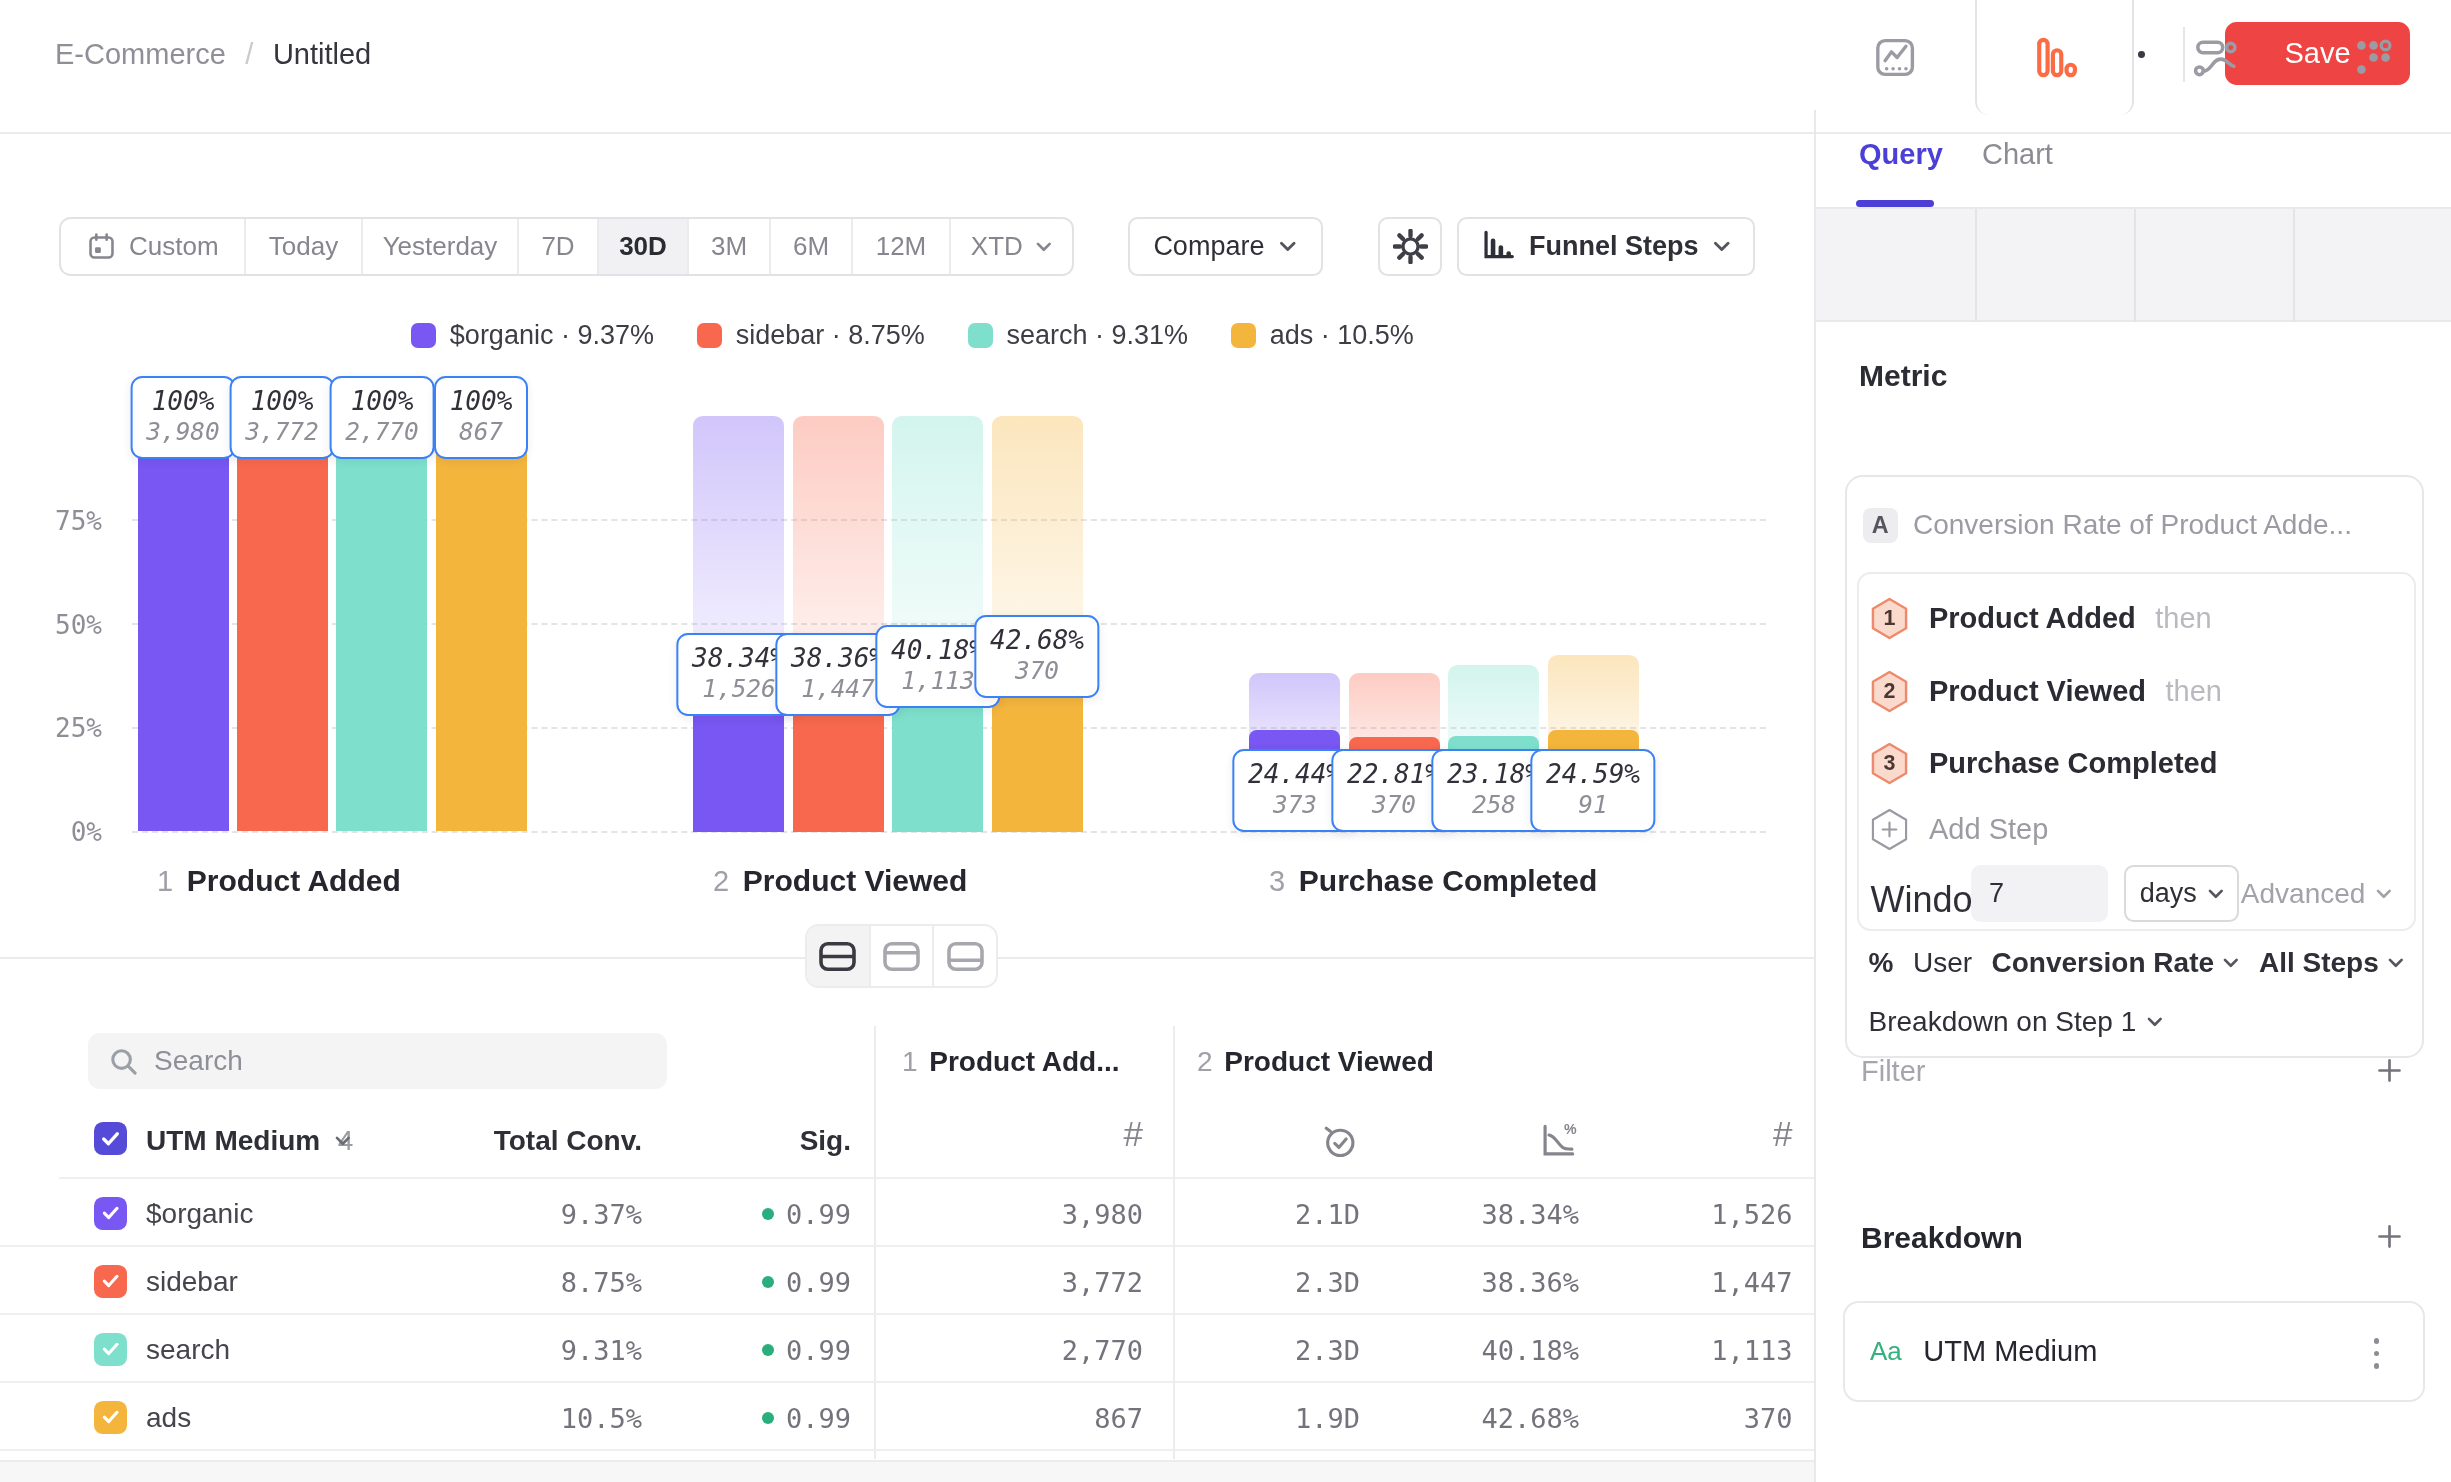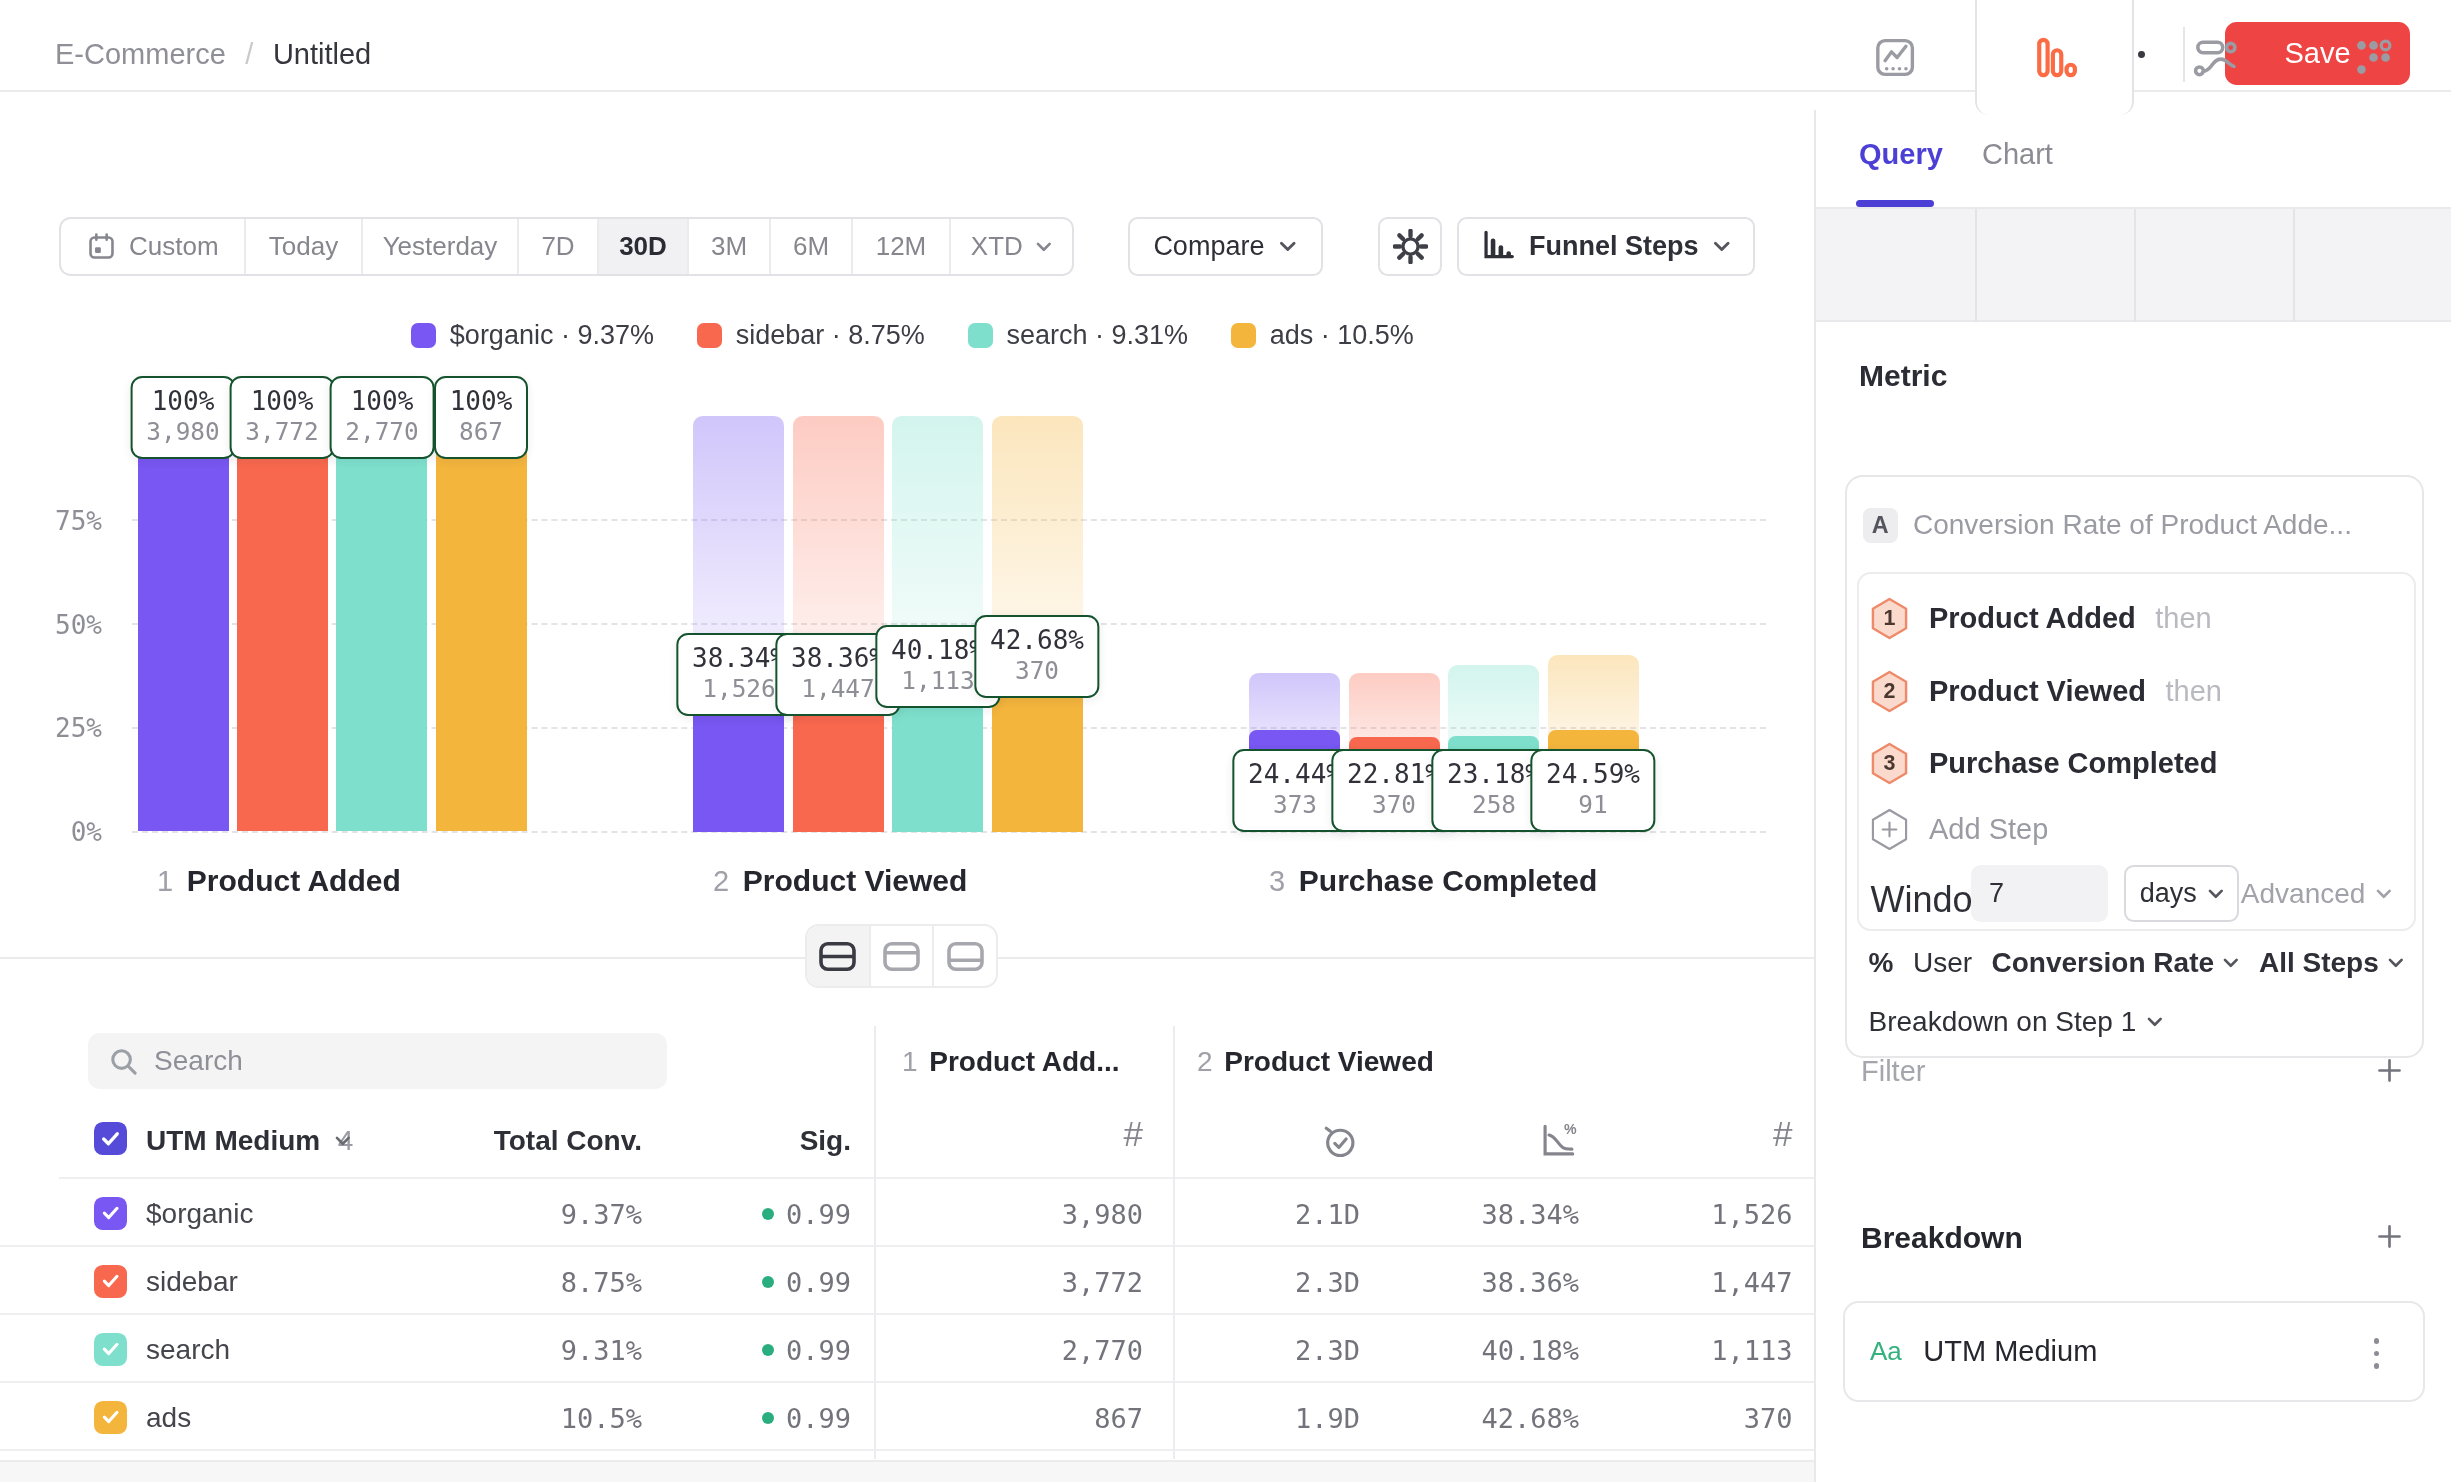--- a/index.html
+++ b/index.html
@@ -2,21 +2,21 @@
 <html><head>
 <meta charset="utf-8">
 <style>
   * { margin:0; padding:0; box-sizing:border-box; }
   html,body { width:2452px; height:1482px; background:#ffffff; font-family:"Liberation Sans", sans-serif; }
   .page { position:absolute; top:0; left:0; width:2452px; height:1482px; overflow:hidden; background:#fff; }
   .mono { font-family:"DejaVu Sans Mono", monospace; }
   svg { display:block; }
 
   
-  .topbar { position:absolute; top:0; left:0; width:2452px; height:92px; background:#fff; border-bottom:2px solid #ebebed; }
+  .topbar { position:absolute; top:0; left:0; width:2452px; height:134px; background:#fff; border-bottom:2px solid #ebebed; }
   .breadcrumb { position:absolute; left:55px; top:0; height:108px; display:flex; align-items:center; gap:19.5px; font-size:29px; }
   .bc-project { color:#8f8f97; cursor:pointer; }
   .bc-sep { color:#c9c9ce; }
   .bc-title { color:#35353d; font-weight:500; }
   .icon-btn { width:62px; height:62px; display:flex; align-items:center; justify-content:center; border-radius:9.8px; cursor:pointer; }
   .link-btn { position:absolute; right:410px; top:23.4px; }
   .more-btn { position:absolute; right:295px; top:23.4px; }
   .dots-h { display:flex; gap:8.8px; }
   .dots-h i { width:6.8px; height:6.8px; border-radius:50%; background:#3a3a42; }
   .top-vdiv { position:absolute; right:267px; top:27px; width:2px; height:55px; background:#e6e6e9; }
@@ -34,21 +34,21 @@
   .chev { flex:none; }
 
   
   .gridline { position:absolute; left:132px; width:1634px; border-top:2px dashed #e4e4e8; }
   .ytick { position:absolute; left:43px; width:59px; text-align:right; font-family:"DejaVu Sans Mono",monospace; font-size:26px; color:#8e8e96; }
   #legend { position:absolute; left:59px; top:320px; width:1707px; display:flex; justify-content:center; align-items:center; gap:43px; }
   .legend-item { display:flex; align-items:center; gap:13.7px; font-size:27px; font-weight:500; color:#3d3d46; cursor:pointer; }
   .legend-swatch { width:25px; height:25px; border-radius:6.8px; }
   .bar-ghost { position:absolute; border-radius:9.8px 9.8px 0 0; }
   .funnel-bar { position:absolute; border-radius:7.8px 7.8px 0 0; cursor:pointer; }
-  .bar-label { position:absolute; transform:translateX(-50%); background:#fff; border:2px solid #14532d; border-radius:11.7px; box-shadow:0 2.9px 9.8px rgba(25,25,50,0.07); padding:6.8px 13.7px 8.8px; text-align:center; z-index:5; }
+  .bar-label { position:absolute; transform:translateX(-50%); background:#fff; border:2px solid #3b82f6; border-radius:11.7px; box-shadow:0 2.9px 9.8px rgba(25,25,50,0.07); padding:6.8px 13.7px 8.8px; text-align:center; z-index:5;font-style:italic; }
   .bar-label .pct { font-family:"DejaVu Sans Mono",monospace; font-size:26px; color:#31313a; line-height:1.25; white-space:nowrap; }
   .bar-label .cnt { font-family:"DejaVu Sans Mono",monospace; font-size:24.4px; color:#8e8e96; line-height:1.25; white-space:nowrap; }
   .step-label { position:absolute; top:864px; display:flex; align-items:baseline; gap:13.7px; }
   .step-label .num { font-size:29px; color:#9fa0a8; }
   .step-label .lbl { font-size:30px; font-weight:700; color:#26262e; }
   .chart-divider { position:absolute; left:0; top:957px; width:1814px; height:2px; background:#ebebed; }
 
   
   .layout-toggle { position:absolute; left:805px; top:924px; width:193px; height:64px; background:#fff; border:2px solid #ececee; border-radius:13.7px; display:flex; overflow:hidden; z-index:3; }
   .layout-cell { flex:1; display:flex; align-items:center; justify-content:center; border-right:2px solid #ececee; cursor:pointer; color:#a7a7ae; }

